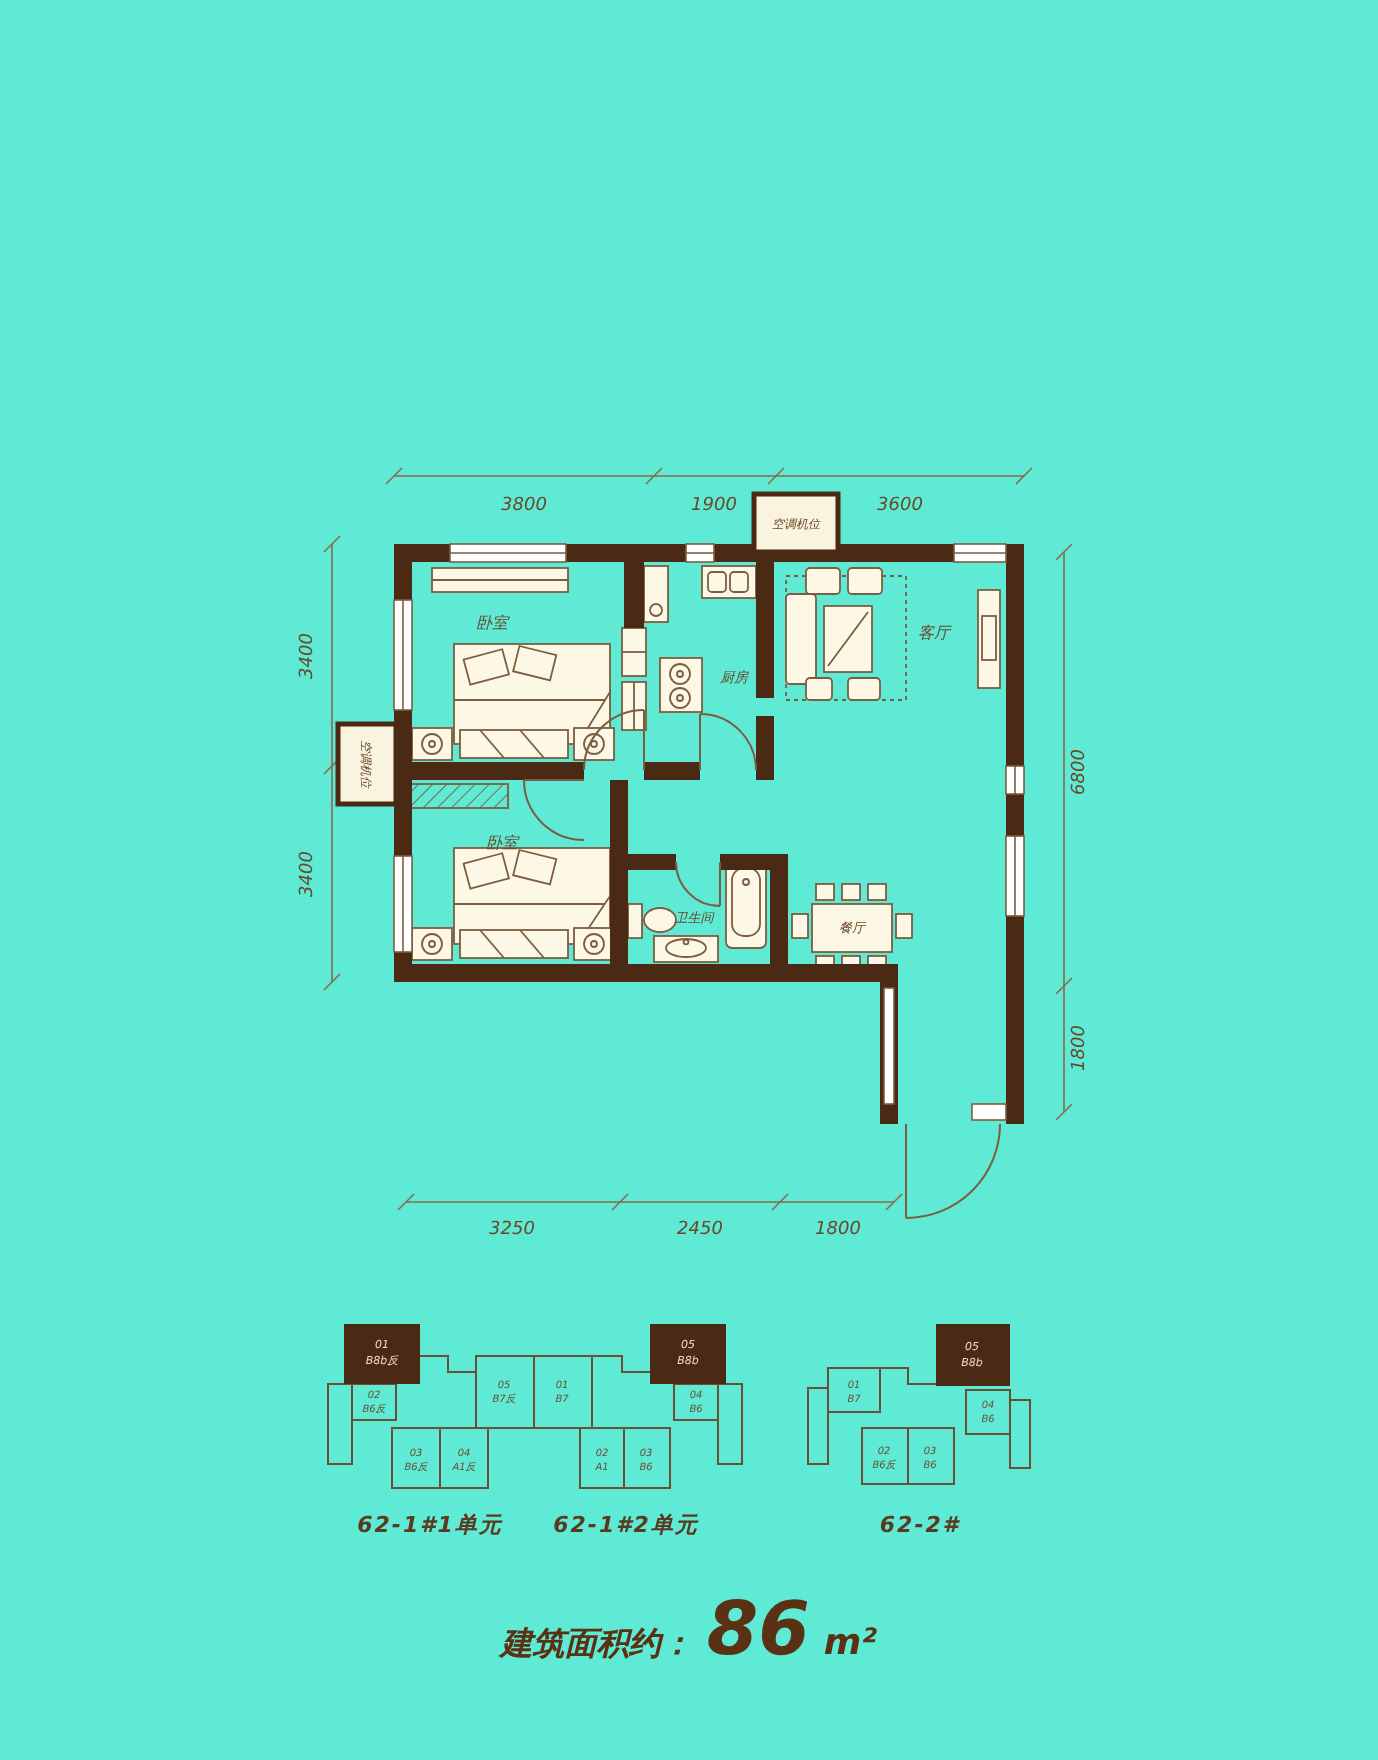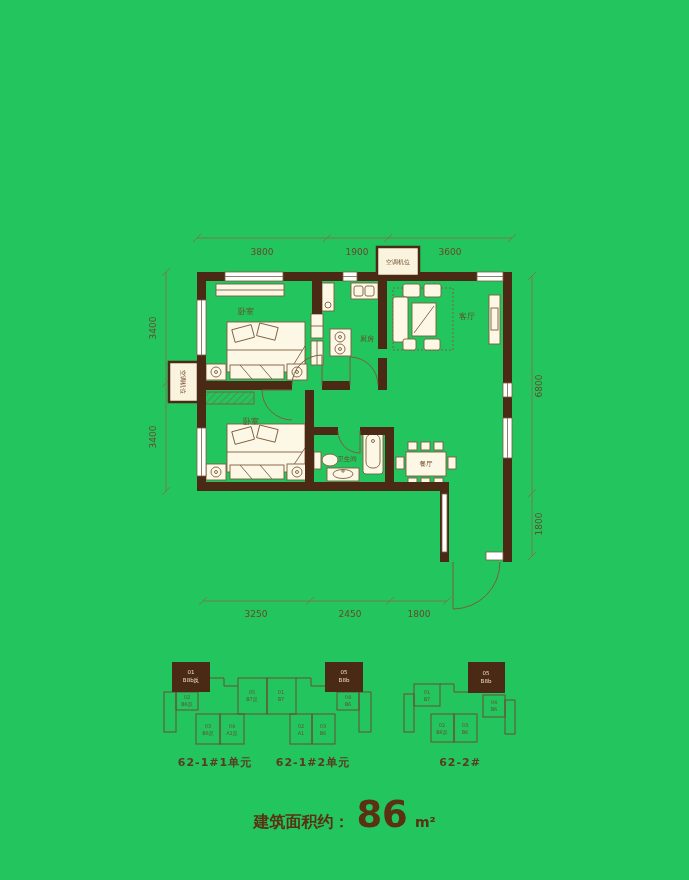--- a/index.html
+++ b/index.html
@@ -1,42 +1,43 @@
 <!DOCTYPE html>
 <html><head>
 <meta charset="utf-8">
 <style>
   html,body{margin:0;padding:0;}
   .page{
     position:relative;
     width:689px;height:880px;
-    background:#22c55e;
+    background:#5eead4;
     overflow:hidden;
     font-family:"DejaVu Sans", sans-serif;
+    font-style:italic;
   }
   svg{position:absolute;left:0;top:0;}
   .dim-text{font-size:9px;fill:#6a482a;}
   .room-text{fill:#6a482a;}
   .key-text{fill:#6b4f35;}
   .key-text-light{fill:#ecdcc2;}
   .caption-text{font-size:11px;fill:#5a3a20;font-weight:bold;letter-spacing:1px;}
   .title-block{
     position:absolute;left:0;top:791px;width:689px;
     color:#5a3113;text-align:center;
   }
   .title-line{display:flex;justify-content:center;align-items:baseline;gap:7px;}
   .t-model{font-size:33px;font-weight:bold;letter-spacing:1px;}
   .t-suffix{font-size:17px;font-weight:bold;}
   .t-bracket{font-size:15px;font-weight:bold;letter-spacing:2px;}
   .t-count{font-size:30px;font-weight:bold;}
   .t-count-unit{font-size:15px;font-weight:bold;}
   .area-line{margin-top:2px;}
   .t-area-label{font-size:16px;font-weight:bold;}
   .t-area-value{font-size:37px;font-weight:bold;text-align:right;}
-  .t-area-unit{font-size:14px;font-weight:bold;}
+  .t-area-unit{font-size:18px;font-weight:bold;}
 </style>
 </head>
 <body>
 
 <div class="page">
 <svg width="689" height="880" viewBox="0 0 689 880">
   <defs>
     <pattern id="hatch" width="5" height="5" patternUnits="userSpaceOnUse" patternTransform="rotate(45)">
       <line x1="0" y1="0" x2="0" y2="5" stroke="#7d5d3f" stroke-width="0.9"></line>
     </pattern>

